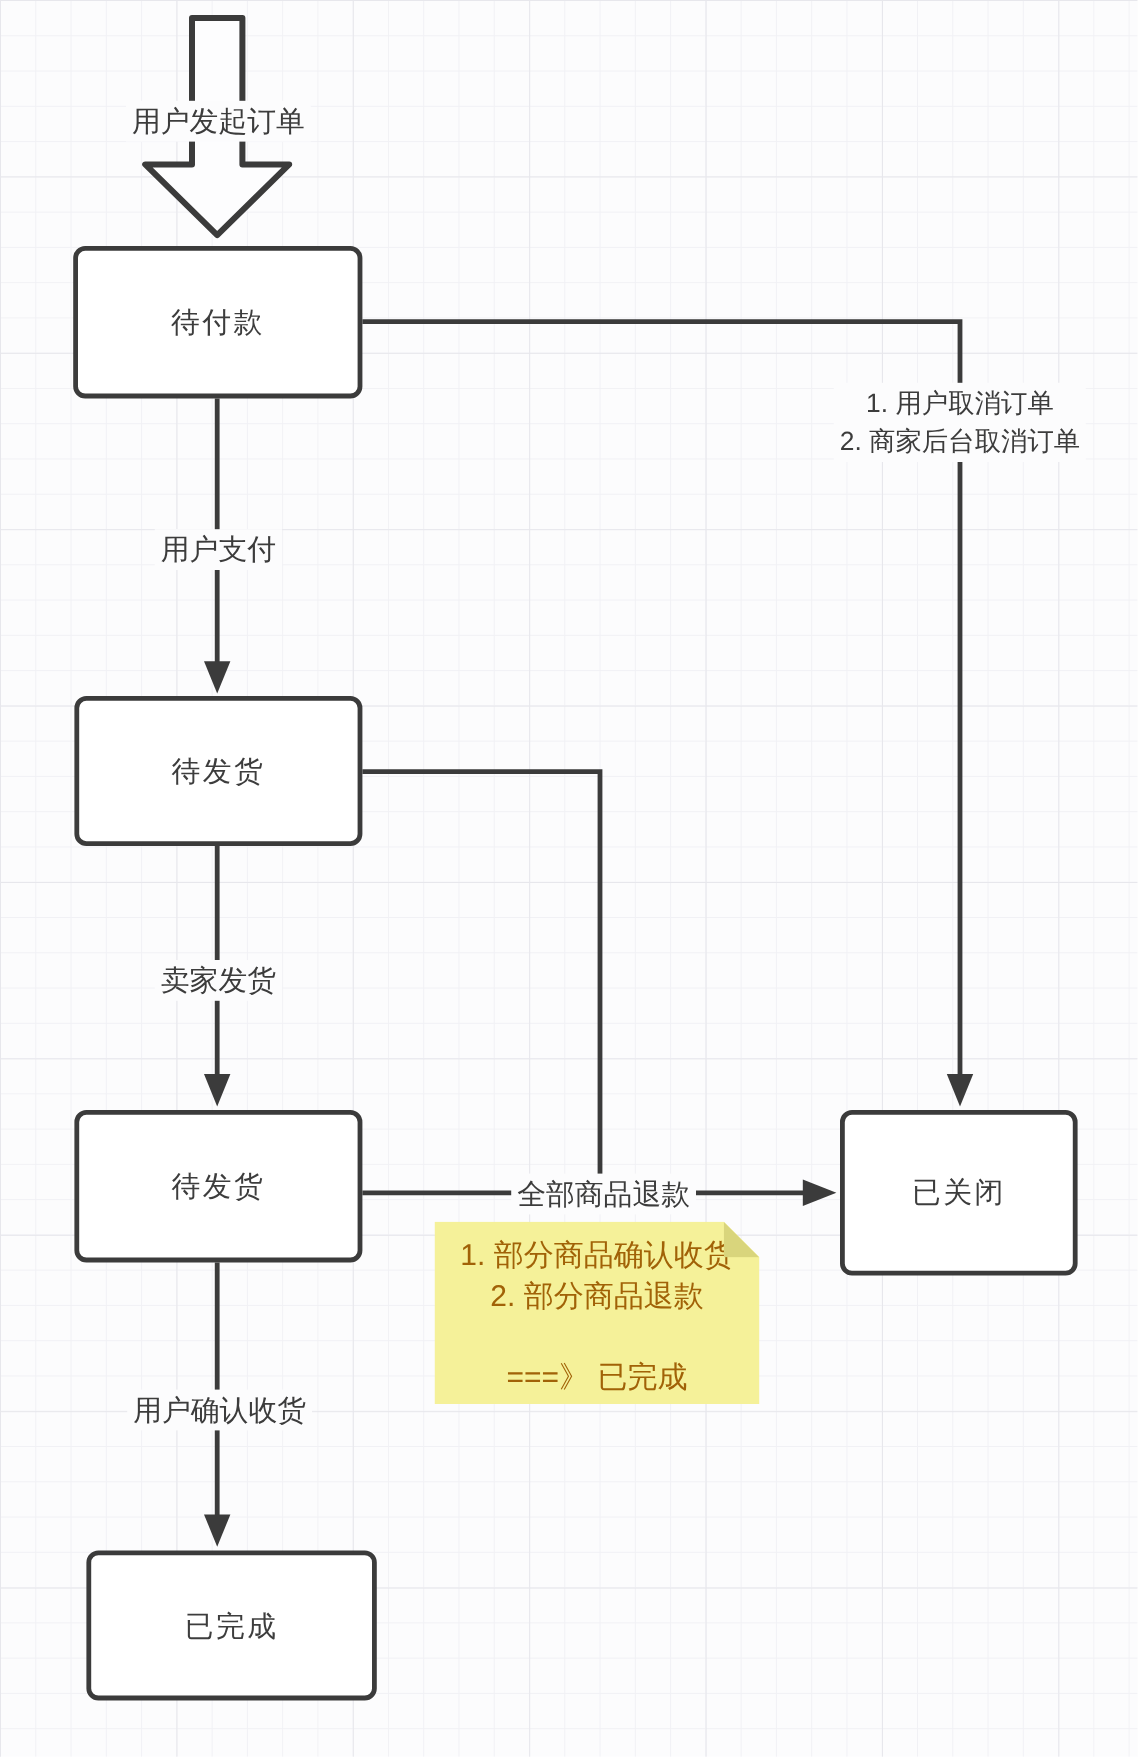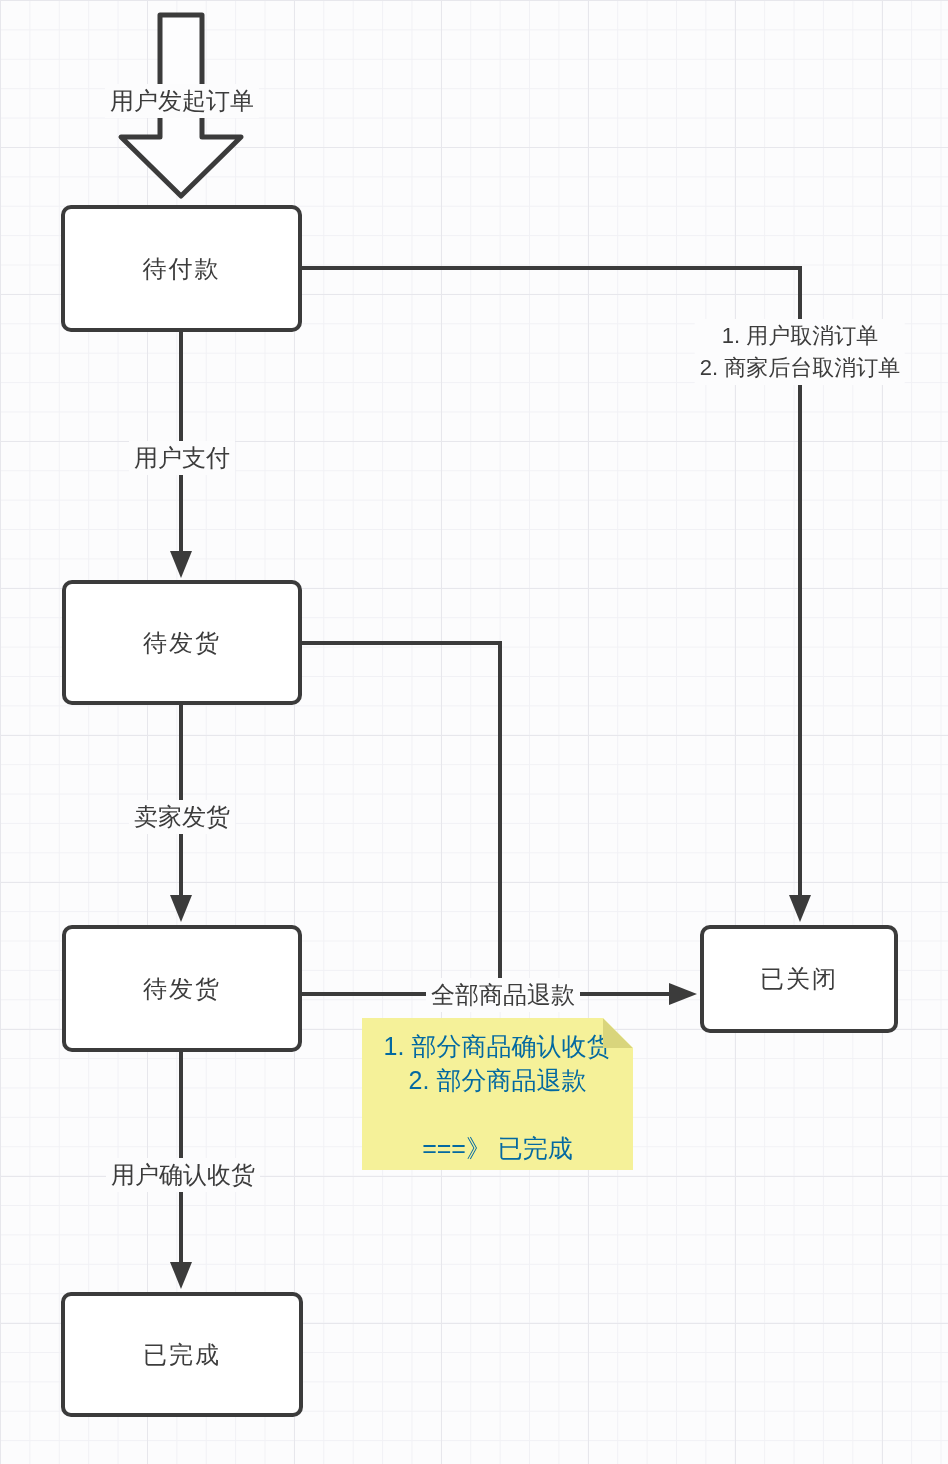--- a/index.html
+++ b/index.html
@@ -31,41 +31,41 @@
     position: absolute; box-sizing: border-box;
     background: #ffffff;
     border: 4px solid #3b3b3b;
     border-radius: 10px;
     display: flex; align-items: center; justify-content: center;
     font-size: 24px; color: #3d3d3d; letter-spacing: 2px;
   }
   #node-pending-payment { left: 61px;  top: 205px;  width: 241px; height: 127px; }
   #node-pending-ship    { left: 62px;  top: 580px;  width: 240px; height: 125px; }
   #node-pending-receive { left: 62px;  top: 925px;  width: 240px; height: 127px; }
-  #node-completed       { left: 61px;  top: 1292px; width: 242px; height: 125px; align-items: center; }
-  #node-closed          { left: 700px; top: 925px;  width: 198px; height: 108px; }
+  #node-completed       { left: 72px;  top: 1292px; width: 242px; height: 125px; align-items: center; }
+  #node-closed          { left: 700px; top: 925px;  width: 198px; height: 138px; }
 
   .edge-label {
     position: absolute; transform: translate(-50%, -50%);
     background: #fcfcfd; padding: 1px 5px;
     font-size: 24px; color: #3c3c3c; white-space: nowrap; text-align: center;
   }
   #lbl-start   { left: 182px; top: 101px; }
   #lbl-pay     { left: 182px; top: 458px; }
   #lbl-ship    { left: 182px; top: 817px; }
   #lbl-confirm { left: 183px; top: 1175px; text-align: right; }
   #lbl-cancel  { left: 800px; top: 352px; font-size: 22px; line-height: 32px; }
   #lbl-refund  { left: 503px; top: 995px; }
 
   .note {
     position: absolute; left: 362px; top: 1018px;
     width: 271px; height: 152px; box-sizing: border-box;
     background: #f5f199;
     clip-path: polygon(0 0, calc(100% - 30px) 0, 100% 30px, 100% 100%, 0 100%);
-    text-align: center; color: #0369a1;
+    text-align: center; color: #a16207;
     font-size: 25px; line-height: 34px; padding-top: 11px;
   }
   .note-fold {
     position: absolute; top: 0; right: 0;
     width: 30px; height: 30px;
     background: #d9d57c;
     clip-path: polygon(0 0, 100% 100%, 0 100%);
   }
   .note-line { min-height: 34px; }
 </style>

